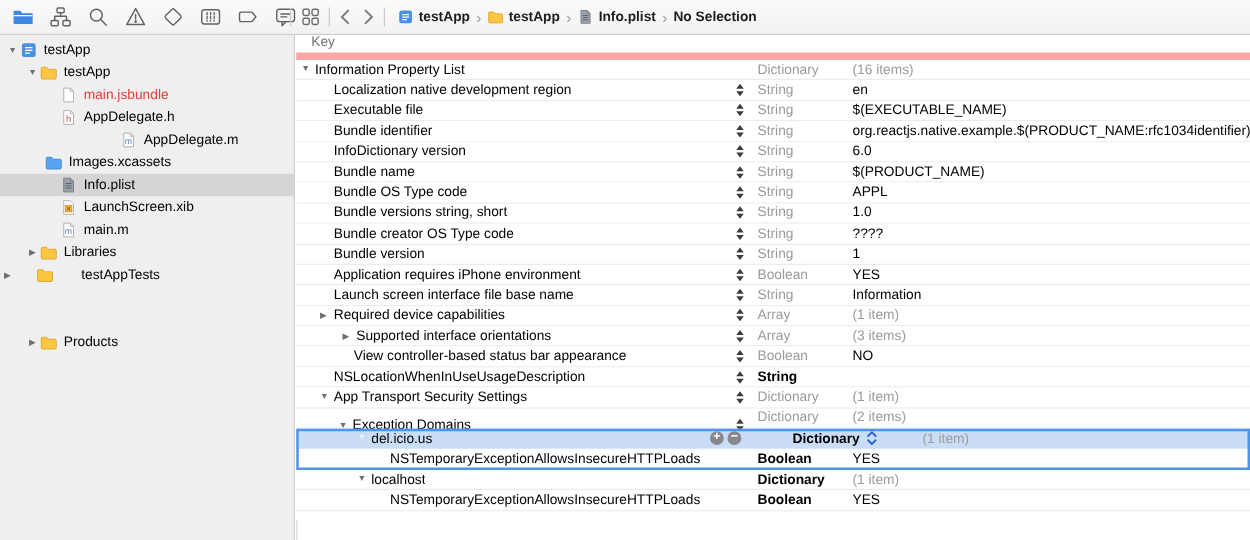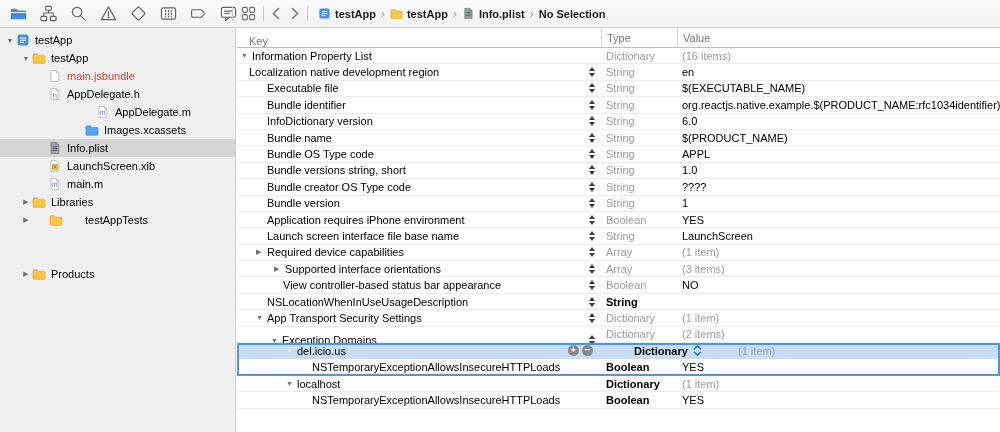--- a/index.html
+++ b/index.html
@@ -23,21 +23,21 @@
   .sidebar { position:absolute; top:28px; left:0; width:236px; bottom:0;
     background:#efefef; border-right:1px solid #cdcdcd; padding-top:3px; }
   .titem { height:18px; display:flex; align-items:center; white-space:nowrap; cursor:default; }
   .titem.sel { background:#d5d5d5; }
   .tdisc { width:12px; font-size:7px; color:#6f6f6f; text-align:center; flex:0 0 auto; }
   .ticon { width:14px; height:14px; margin-right:5px; flex:0 0 auto; display:flex; align-items:center; }
   .tlabel { font-size:11px; }
 
   
   .editor { position:absolute; top:28px; left:237px; right:0; bottom:0; background:#fff; }
-  .thead { height:20px; display:flex; align-items:flex-end; border-bottom:1px solid #fca5a5; color:#737373; }
+  .thead { height:20px; display:flex; align-items:flex-start; border-bottom:6px solid #fca5a5; color:#737373;flex-direction:column; }
   .thead .hkey { flex:0 0 364px; padding-left:12px; }
   .thead .htype { flex:0 0 76px; padding-left:5px; border-left:1px solid #d9d9d9; height:100%; display:flex; align-items:center;margin-top:24px; }
   .thead .hvalue { flex:1; padding-left:5px; border-left:1px solid #d9d9d9; height:100%; display:flex; align-items:center; }
 
   .trow { height:16.4px; display:flex; align-items:center; border-bottom:1px solid #ececec; background:#fff; }
   .trow.selected { background:#c9def6; border-bottom-color:#c9def6;gap:28px; }
   .focus-group { position:relative; }
   .focus-group::after { content:''; position:absolute; inset:0; border:2px solid #4e94ea; pointer-events:none; }
 
   .ckey { flex:0 0 364px; display:flex; align-items:center; position:relative; height:100%; overflow:hidden; white-space:nowrap; }
@@ -219,21 +219,21 @@
       <span class="tdisc"></span>
       <span class="ticon">
         <svg width="14" height="14" viewBox="0 0 14 14">
           <path d="M3 1.5h5.3L10.8 4v8.5H3z" fill="#fff" stroke="#b3b3b3" stroke-width=".8"></path>
           <path d="M8.3 1.5V4h2.5" fill="none" stroke="#b3b3b3" stroke-width=".8"></path>
           <text x="3.8" y="10.3" font-size="7" fill="#5b7fc4" font-family="Liberation Sans,sans-serif">m</text>
         </svg>
       </span>
       <span class="tlabel">AppDelegate.m</span>
     </div>
-    <div class="titem" style="padding-left: 24px; justify-content: center;">
+    <div class="titem" style="padding-left: 24px;">
       <span class="tdisc"></span>
       <span class="ticon">
         <svg width="14" height="14" viewBox="0 0 14 14">
           <path d="M1 3.8c0-.6.4-1 1-1h3.3l1.4 1.6H12c.6 0 1 .4 1 1v5.8c0 .6-.4 1-1 1H2c-.6 0-1-.4-1-1z" fill="#55a5f0" stroke="#3e86cf" stroke-width=".7"></path>
         </svg>
       </span>
       <span class="tlabel">Images.xcassets</span>
     </div>
     <div class="titem sel" style="padding-left: 36px;">
       <span class="tdisc"></span>
@@ -270,21 +270,21 @@
     </div>
     <div class="titem" style="padding-left: 20px;">
       <span class="tdisc">▶</span>
       <span class="ticon">
         <svg width="14" height="14" viewBox="0 0 14 14">
           <path d="M1 3.8c0-.6.4-1 1-1h3.3l1.4 1.6H12c.6 0 1 .4 1 1v5.8c0 .6-.4 1-1 1H2c-.6 0-1-.4-1-1z" fill="#fcc63e" stroke="#d9a32f" stroke-width=".7"></path>
         </svg>
       </span>
       <span class="tlabel">Libraries</span>
     </div>
-    <div class="titem" style="padding-left: 20px; gap: 17px;">
+    <div class="titem" style=" gap: 17px;">
       <span class="tdisc">▶</span>
       <span class="ticon">
         <svg width="14" height="14" viewBox="0 0 14 14">
           <path d="M1 3.8c0-.6.4-1 1-1h3.3l1.4 1.6H12c.6 0 1 .4 1 1v5.8c0 .6-.4 1-1 1H2c-.6 0-1-.4-1-1z" fill="#fcc63e" stroke="#d9a32f" stroke-width=".7"></path>
         </svg>
       </span>
       <span class="tlabel">testAppTests</span>
     </div>
     <div class="titem" style="padding-left: 20px; margin-top: 36px;">
       <span class="tdisc">▶</span>
@@ -309,21 +309,21 @@
           <span class="disc">▼</span>
           <span class="klabel">Information Property List</span>
           <span class="kspacer"></span>
         </div>
         <div class="ctype">
           <span class="muted">Dictionary</span>
         </div>
         <div class="cvalue muted">(16 items)</div>
       </div>
       <div class="trow">
-        <div class="ckey" style="">
+        <div class="ckey" style="padding-left: 18px;">
           <span class="disc"></span>
           <span class="klabel">Localization native development region</span>
           <span class="kspacer"></span>
           <span class="stepper">
             <span class="st-up"></span>
             <span class="st-dn"></span>
           </span>
         </div>
         <div class="ctype">
           <span class="muted">String</span>
@@ -471,21 +471,21 @@
           <span class="klabel">Launch screen interface file base name</span>
           <span class="kspacer"></span>
           <span class="stepper">
             <span class="st-up"></span>
             <span class="st-dn"></span>
           </span>
         </div>
         <div class="ctype">
           <span class="muted">String</span>
         </div>
-        <div class="cvalue">LaunchScreen</div>
+        <div class="cvalue">Information</div>
       </div>
       <div class="trow">
         <div class="ckey" style="padding-left: 18px;">
           <span class="disc">▶</span>
           <span class="klabel">Required device capabilities</span>
           <span class="kspacer"></span>
           <span class="stepper">
             <span class="st-up"></span>
             <span class="st-dn"></span>
           </span>

